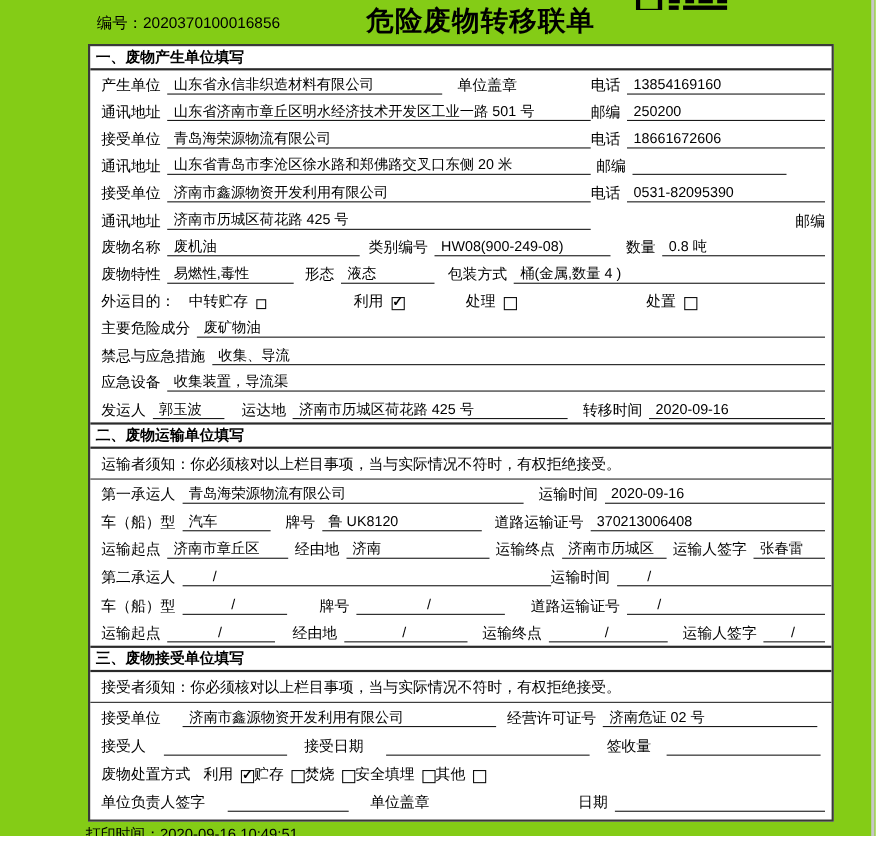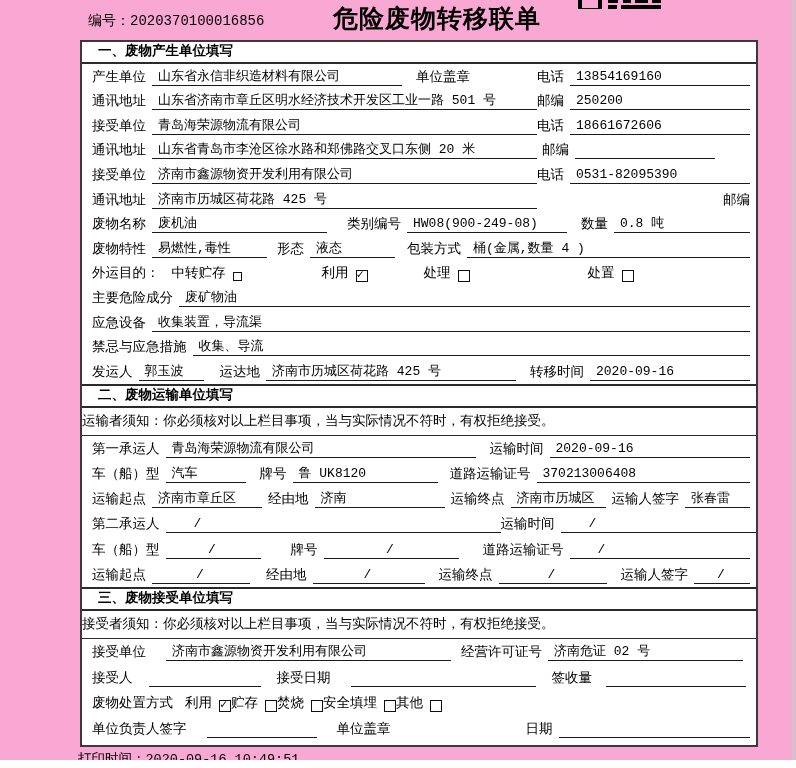--- a/index.html
+++ b/index.html
@@ -1,45 +1,45 @@
 <!DOCTYPE html>
 <html><head>
 <meta charset="utf-8">
 <style>
   html,body{margin:0;padding:0;}
-  .page{position:relative;width:796px;height:760px;background:#f9a8d4;overflow:hidden;
-        font-family:Liberation Mono, monospace;color:#000;}
+  .page{position:relative;width:796px;height:760px;background:#84cc16;overflow:hidden;
+        font-family:Liberation Sans, sans-serif;color:#000;}
   
   .doc-no{position:absolute;left:88px;top:12px;font-size:14px;white-space:nowrap;}
   .title{position:absolute;left:333px;top:2px;font-size:25px;font-weight:bold;letter-spacing:1px;white-space:nowrap;}
   .qr{position:absolute;left:578px;top:0;width:86px;height:9px;overflow:hidden;}
   .qr .sq{position:absolute;left:0;top:-16px;width:16px;height:20px;border:4px solid #000;}
   .qr .b{position:absolute;background:#000;}
   .edge-strip{position:absolute;right:1px;top:0;width:3px;height:768px;background:#c8c8c8;}
   
   .form{position:absolute;left:80px;top:40px;width:678px;height:707px;border:2px solid #3a3a3a;
         box-sizing:border-box;background:#fff;overflow:hidden;}
-  .sec-h{height:20px;line-height:20px;font-weight:bold;font-size:13.5px;padding-left:16px;
+  .sec-h{height:20px;line-height:20px;font-weight:bold;font-size:13.5px;padding-left:5px;
          border-bottom:2px solid #2a2a2a;}
   .sec-h.bt{border-top:2px solid #2a2a2a;}
-  .notice{height:27px;line-height:27px;font-size:13.5px;padding-left:0;border-bottom:1.5px solid #2a2a2a;white-space:nowrap;}
+  .notice{height:27px;line-height:27px;font-size:13.5px;padding-left:10px;border-bottom:1.5px solid #2a2a2a;white-space:nowrap;}
   
   .row{display:flex;align-items:flex-end;height:24.6px;padding:0 6px 3px 10px;box-sizing:border-box;}
   .row.r2{height:25.2px}.row.r3{height:25.5px}
   .lbl{font-size:13.5px;line-height:17px;white-space:nowrap;flex:none;}
   .u{display:inline-block;border-bottom:1px solid #1a1a1a;height:18px;line-height:17px;font-size:13px;
      padding:0 2px 0 6px;margin-left:6px;white-space:nowrap;box-sizing:border-box;flex:none;overflow:visible;}
   .u.fx{flex:1 1 auto;}
   .u.ctr{text-align:center;padding-left:0;}
   .u.sl-left{text-align:left;padding-left:28px;}.w65{width:65px}.w80{width:80px}.w85{width:85px}.w95{width:95px}.w98{width:98px}.w108{width:108px}.w110{width:110px}.w112{width:112px}.w115{width:115px}
   .w130{width:130px}.w135{width:135px}.w140{width:140px}.w145{width:145px}
   .w160{width:160px}.w175{width:175px}.w180{width:180px}.w185{width:185px}.w195{width:195px}
   .w250{width:250px}.w285{width:285px}.w310{width:310px}.w335{width:335px}.w385{width:385px}
   
-  .ml6{margin-left:6px}.ml8{margin-left:20px}.ml10{margin-left:10px}.ml12{margin-left:12px}
+  .ml6{margin-left:6px}.ml8{margin-left:8px}.ml10{margin-left:10px}.ml12{margin-left:12px}
   .ml14{margin-left:14px}.ml16{margin-left:16px}.ml20{margin-left:20px}.ml24{margin-left:24px}
   .ml30{margin-left:30px}.ml42{}.ml80{margin-left:80px}.ml88{margin-left:56px}
   .ml118{margin-left:118px}.ml135{margin-left:135px}
   .mla{margin-left:auto}
   .mr35{margin-right:35px}.mr8{margin-right:8px}
   
   .opt{display:flex;align-items:flex-end;flex:none;text-align:right;}
   .cb{display:inline-block;width:12px;height:12px;border:1.5px solid #111;margin-left:7px;
       position:relative;flex:none;box-sizing:border-box;background:#fff;}
   .cb.sm{width:9px;height:9px;border-width:1px;margin-bottom:1px;}
@@ -152,27 +152,27 @@
         <span class="cb"></span>
       </span>
     </div>
 
     <div class="row">
       <span class="lbl">主要危险成分</span>
       <span class="u fx">废矿物油</span>
     </div>
 
     <div class="row">
+      <span class="lbl">禁忌与应急措施</span>
+      <span class="u fx">收集、导流</span>
+    </div>
+
+    <div class="row">
       <span class="lbl">应急设备</span>
       <span class="u fx">收集装置，导流渠</span>
-    </div>
-
-    <div class="row">
-      <span class="lbl">禁忌与应急措施</span>
-      <span class="u fx">收集、导流</span>
     </div>
 
     <div class="row">
       <span class="lbl">发运人</span>
       <span class="u w65">郭玉波</span>
       <span class="lbl ml16">运达地</span>
       <span class="u w250">济南市历城区荷花路 425 号</span>
       <span class="lbl ml14">转移时间</span>
       <span class="u fx">2020-09-16</span>
     </div>

